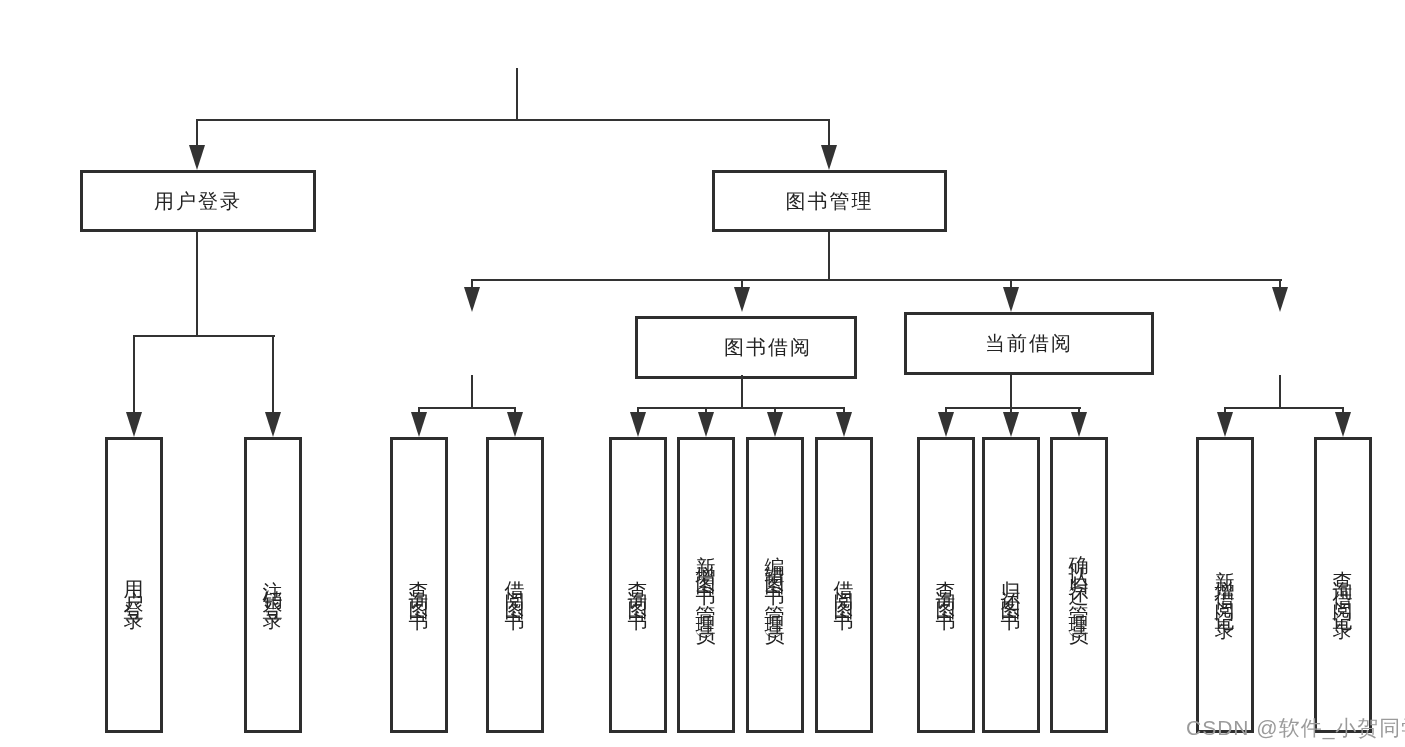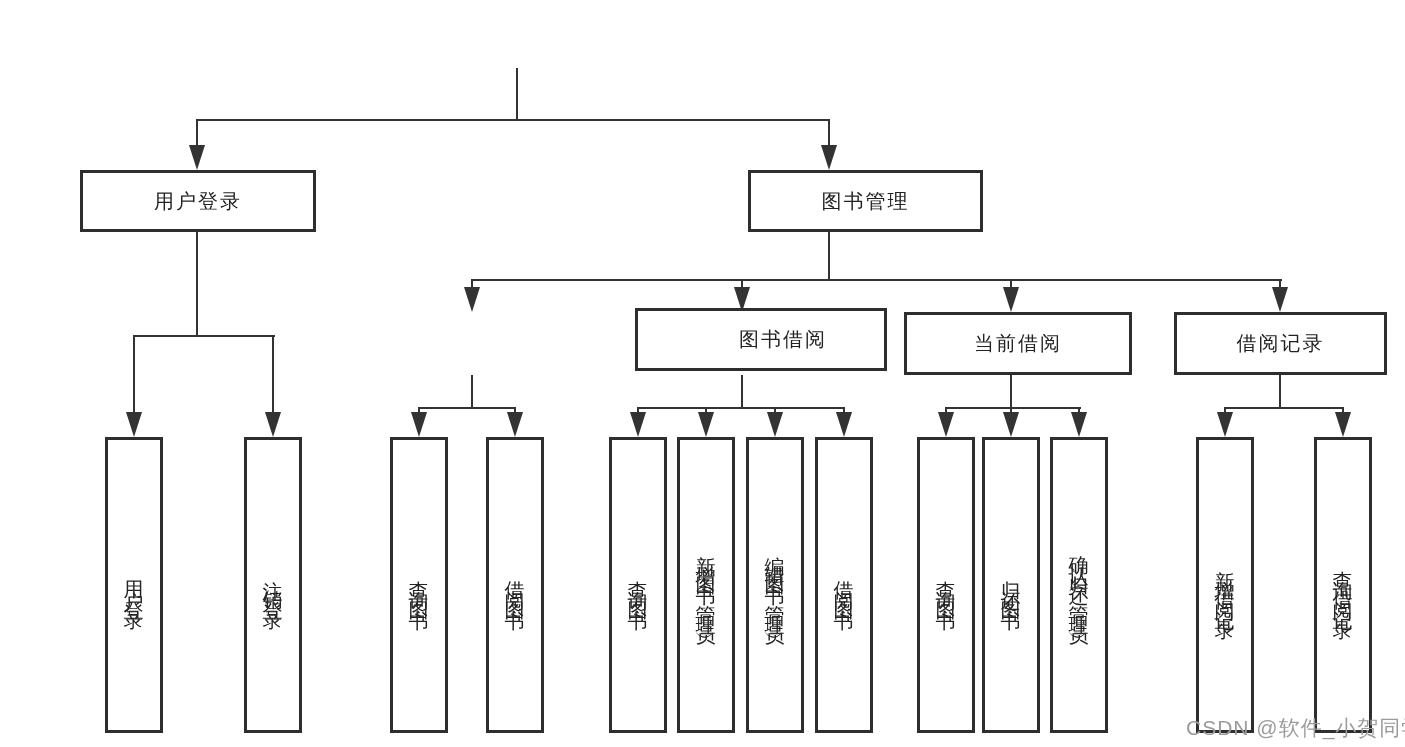--- a/index.html
+++ b/index.html
@@ -74,21 +74,21 @@
   <div class="line" style="left:516px; top:68px; width:2px; height:52px;"></div>
   <div class="line" style="left:196px; top:119px; width:634px; height:2px;"></div>
   <div class="line" style="left:196px; top:119px; width:2px; height:28px;"></div>
   <div class="arrow" style="left:189px; top:145px;"></div>
   <div class="line" style="left:828px; top:119px; width:2px; height:28px;"></div>
   <div class="arrow" style="left:821px; top:145px;"></div>
 
   <div class="box" style="left:80px; top:170px; width:236px; height:62px;">
     <span>用户登录</span>
   </div>
-  <div class="box" style="left:712px; top:170px; width:235px; height:62px;margin-left:36px;">
+  <div class="box" style="left:712px; top:170px; width:235px; height:62px;">
     <span>图书管理</span>
   </div>
 
   <div class="line" style="left:196px; top:232px; width:2px; height:105px;"></div>
   <div class="line" style="left:133px; top:335px; width:142px; height:2px;"></div>
   <div class="line" style="left:133px; top:335px; width:2px; height:78px;"></div>
   <div class="arrow" style="left:126px; top:412px;"></div>
   <div class="line" style="left:272px; top:335px; width:2px; height:78px;"></div>
   <div class="arrow" style="left:265px; top:412px;"></div>
 
@@ -96,28 +96,25 @@
   <div class="line" style="left:471px; top:279px; width:811px; height:2px;"></div>
   <div class="line" style="left:471px; top:279px; width:2px; height:10px;"></div>
   <div class="arrow" style="left:464px; top:287px;"></div>
   <div class="line" style="left:741px; top:279px; width:2px; height:10px;"></div>
   <div class="arrow" style="left:734px; top:287px;"></div>
   <div class="line" style="left:1010px; top:279px; width:2px; height:10px;"></div>
   <div class="arrow" style="left:1003px; top:287px;"></div>
   <div class="line" style="left:1279px; top:279px; width:2px; height:10px;"></div>
   <div class="arrow" style="left:1272px; top:287px;"></div>
 
-  <div class="box" style="left:635px; top:308px; width:252px; height:63px;padding-left:44px;">
+  <div class="box" style="left:635px; top:316px; width:222px; height:63px;padding-left:44px;">
     <span>图书借阅</span>
   </div>
-  <div class="box" style="left:904px; top:312px; width:228px; height:63px;">
+  <div class="box" style="left:904px; top:312px; width:250px; height:63px;">
     <span>当前借阅</span>
-  </div>
-  <div class="box" style="left:1174px; top:312px; width:213px; height:63px;">
-    <span>借阅记录</span>
   </div>
 
   <div class="line" style="left:471px; top:375px; width:2px; height:34px;"></div>
   <div class="line" style="left:418px; top:407px; width:98px; height:2px;"></div>
   <div class="line" style="left:418px; top:407px; width:2px; height:7px;"></div>
   <div class="arrow" style="left:411px; top:412px;"></div>
   <div class="line" style="left:514px; top:407px; width:2px; height:7px;"></div>
   <div class="arrow" style="left:507px; top:412px;"></div>
 
   <div class="line" style="left:741px; top:375px; width:2px; height:34px;"></div>

